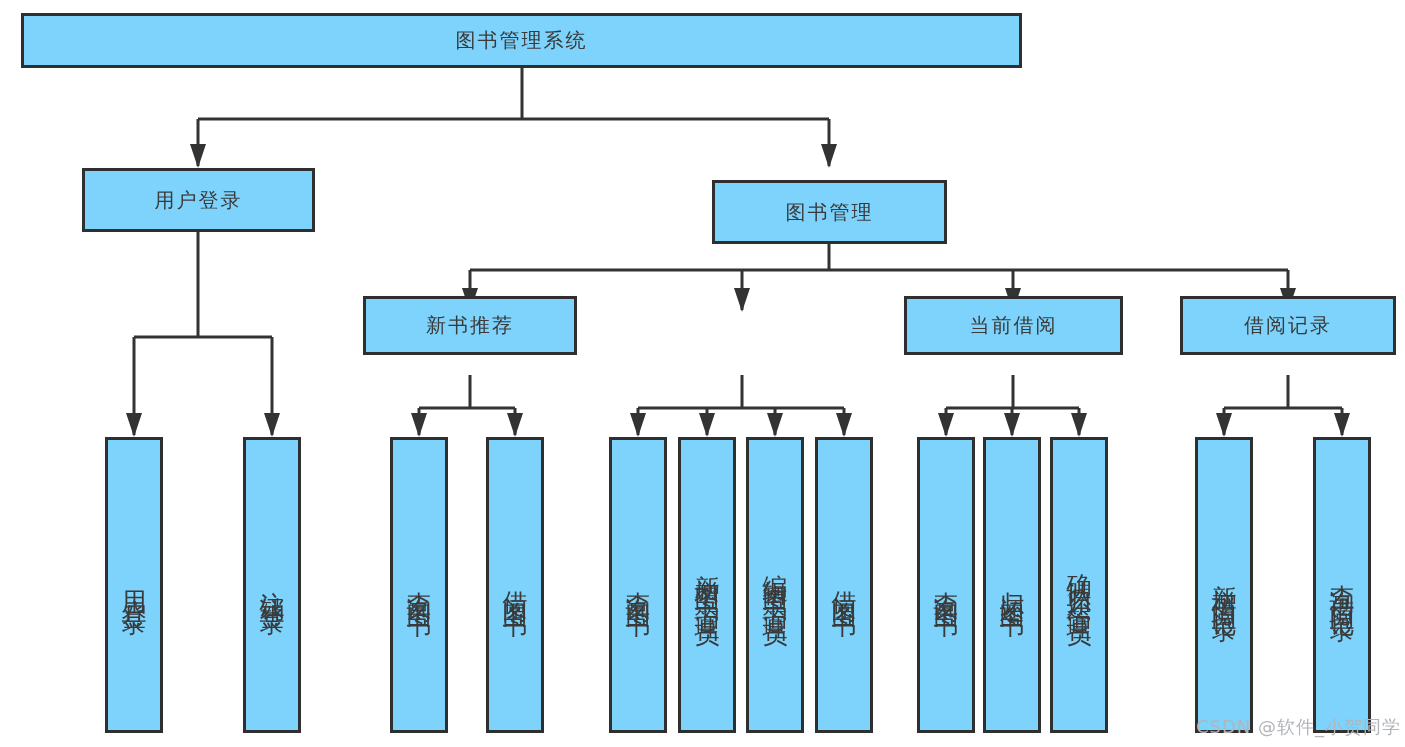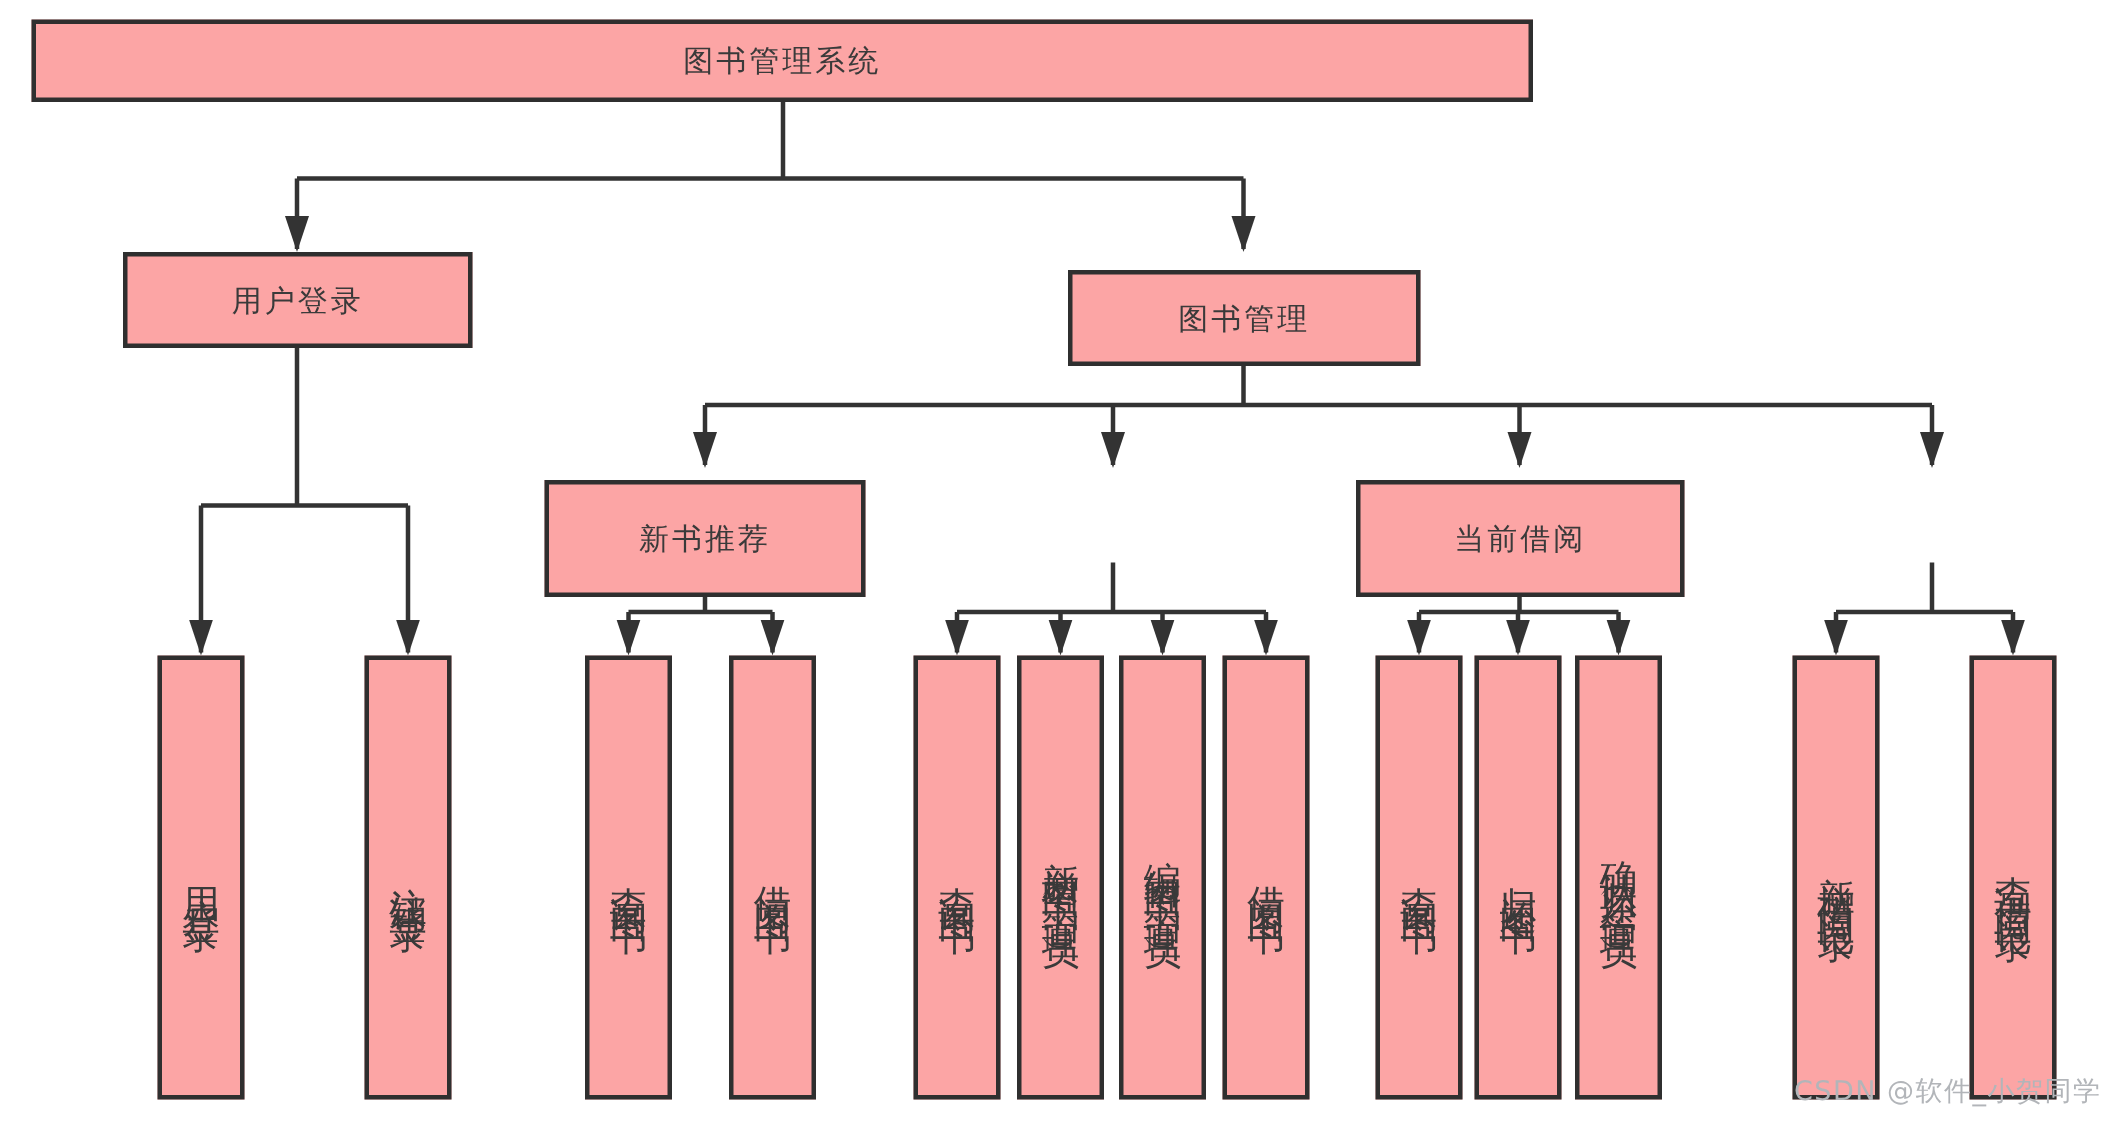--- a/index.html
+++ b/index.html
@@ -10,29 +10,29 @@
     font-family:"DejaVu Sans","Liberation Sans",sans-serif;
     overflow:hidden;
   }
   .wires{position:absolute;left:0;top:0;z-index:1;}
   .wire{stroke:var(--line,#333);stroke-width:3;fill:none;}
   .arrowhead{fill:var(--line,#333);}
   .node{
     position:absolute;
     box-sizing:border-box;
     border:3px solid var(--border,#2f2f2f);
-    background:#fca5a5;
+    background:#7dd3fc;
     display:flex;align-items:center;justify-content:center;
     color:var(--text,#3a3a3a);
     z-index:2;
   }
   .hnode{font-size:20px;letter-spacing:2px;font-weight:500;}
   .root{left:21px;top:13px;width:1001px;height:55px;}
   .l2{top:168px;height:64px;}
-  .l3{top:320px;height:78px;}
+  .l3{top:296px;height:59px;}
   .vnode{top:437px;width:58px;height:296px;}
   .vtext{
     writing-mode:vertical-rl;
     text-orientation:mixed;
     font-size:25px;
     letter-spacing:7px;
     font-weight:500;
     line-height:1;
     white-space:nowrap;
   }
@@ -101,20 +101,23 @@
   <div class="node hnode l2" style="left:712px;width:235px;margin-top:12px;">
     <span>图书管理</span>
   </div>
 
   <div class="node hnode l3" style="left:363px;width:214px;">
     <span>新书推荐</span>
   </div>
   <div class="node hnode l3" style="left:904px;width:219px;">
     <span>当前借阅</span>
   </div>
+  <div class="node hnode l3" style="left:1180px;width:216px;">
+    <span>借阅记录</span>
+  </div>
 
   <div class="node vnode" style="left:105px;">
     <span class="vtext">用户登录</span>
   </div>
   <div class="node vnode" style="left:243px;">
     <span class="vtext">注销登录</span>
   </div>
 
   <div class="node vnode" style="left:390px;">
     <span class="vtext">查询图书</span>

